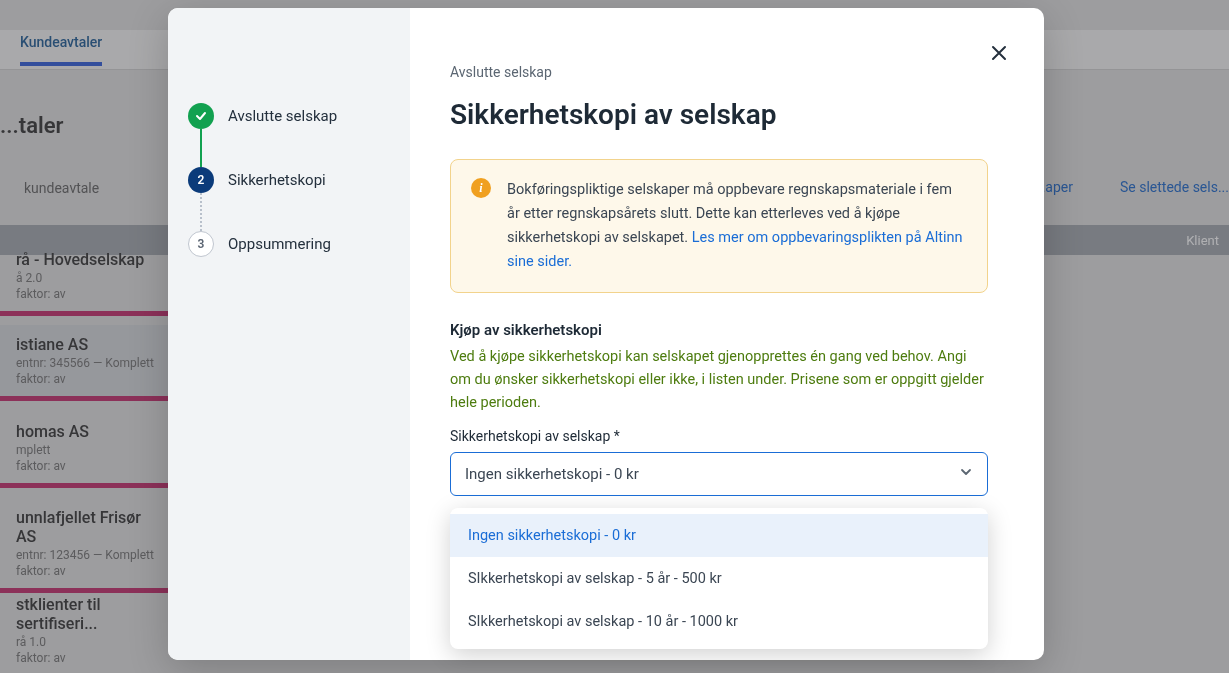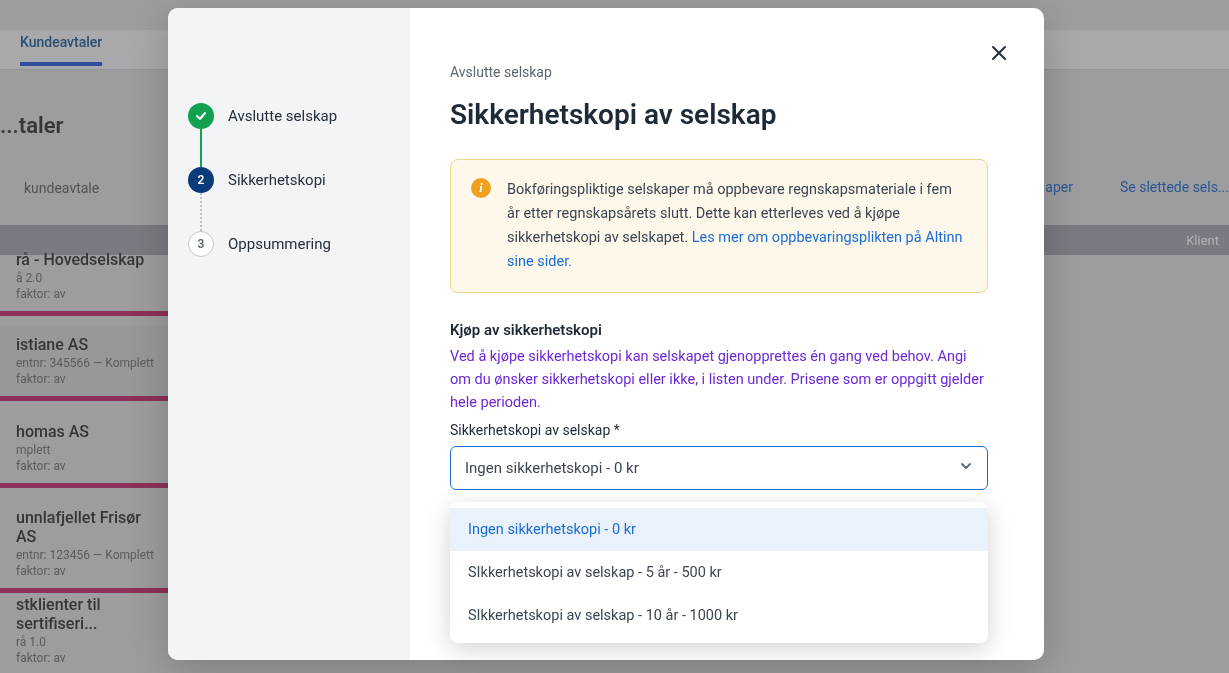--- a/index.html
+++ b/index.html
@@ -31,21 +31,21 @@
     
     .modal-main { flex: 1; padding: 56px 56px 30px 40px; position: relative; }
     .close-btn { position: absolute; top: 36px; right: 36px; cursor: pointer; color: #24303d; }
     .breadcrumb { font-size: 14px; color: #5b6672; margin-bottom: 18px; }
     .modal-title { font-size: 28px; font-weight: 600; color: #1e2a36; margin-bottom: 28px; }
     .alert { background: #fef8ea; border: 1px solid #f2d38c; border-radius: 8px; padding: 18px 20px; display: flex; gap: 16px; margin-bottom: 28px; }
     .alert-icon { width: 20px; height: 20px; border-radius: 50%; background: #f0a020; color: #fff; display: flex; align-items: center; justify-content: center; font-size: 12px; font-weight: 700; flex-shrink: 0; font-style: italic; font-family: serif; }
     .alert-text { font-size: 14.5px; line-height: 1.65; color: #3b4653; }
     .alert-link { color: #1a6dd6; text-decoration: none; }
     .section-title { font-size: 15px; font-weight: 600; color: #1e2a36; margin-bottom: 6px; }
-    .section-desc { font-size: 14.5px; line-height: 1.6; color: #6d28d9; margin-bottom: 8px; }
+    .section-desc { font-size: 14.5px; line-height: 1.6; color: #4d7c0f; margin-bottom: 14px; }
     .field-label { font-size: 14px; color: #1e2a36; margin-bottom: 8px; }
     .select-wrap { position: relative; }
     .select-box { width: 100%; border: 1.5px solid #1a6dd6; border-radius: 6px; padding: 12px 14px; font-size: 15px; color: #3b4653; background: #fff; cursor: pointer; display: flex; justify-content: space-between; align-items: center; }
     .chevron { color: #5b6672; }
     .dropdown { position: absolute; top: 56px; left: 0; right: 0; background: #fff; border-radius: 8px; box-shadow: 0 6px 24px rgba(0,0,0,0.18); padding: 6px 0; z-index: 10; }
     .dropdown-option { padding: 13px 18px; font-size: 14.5px; color: #3b4653; cursor: pointer; }
     .dropdown-option.selected { background: #e9f1fb; color: #1a6dd6; }
   </style>
 </head>
 <body>

